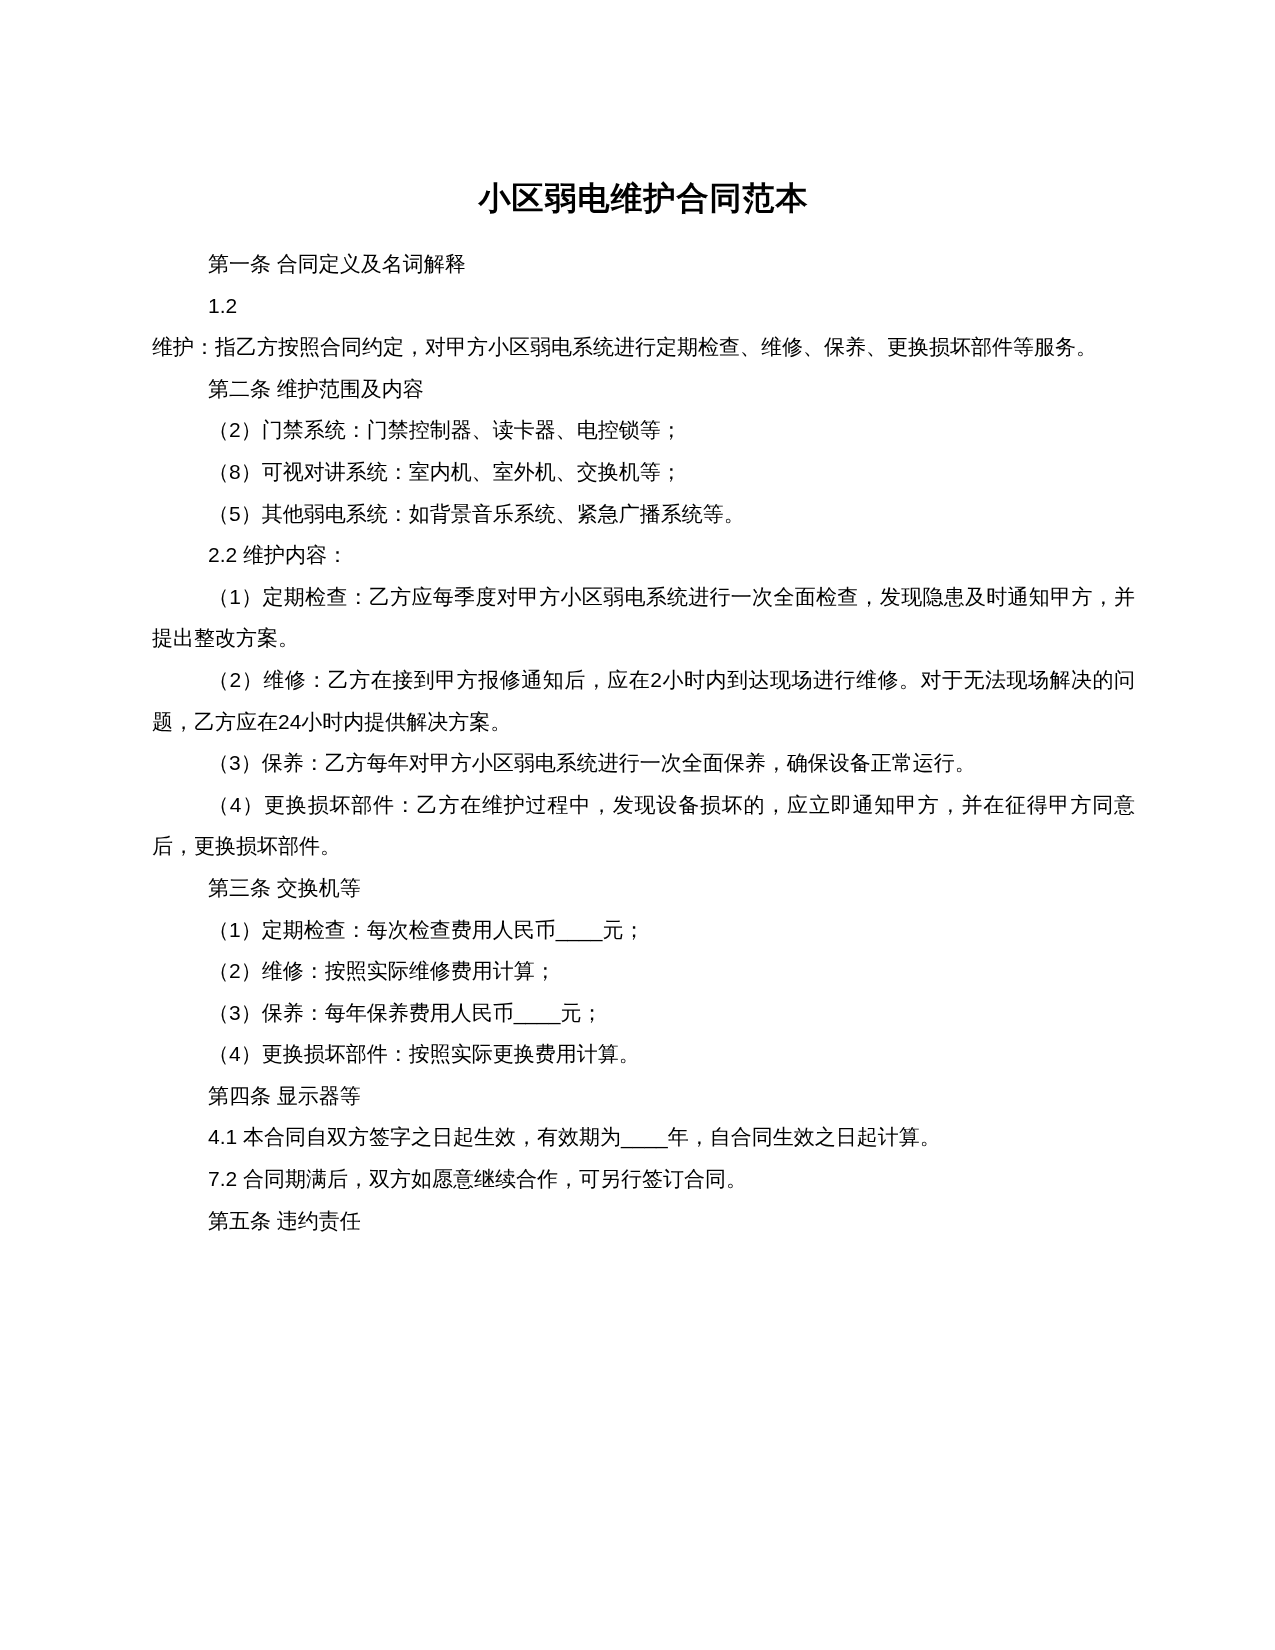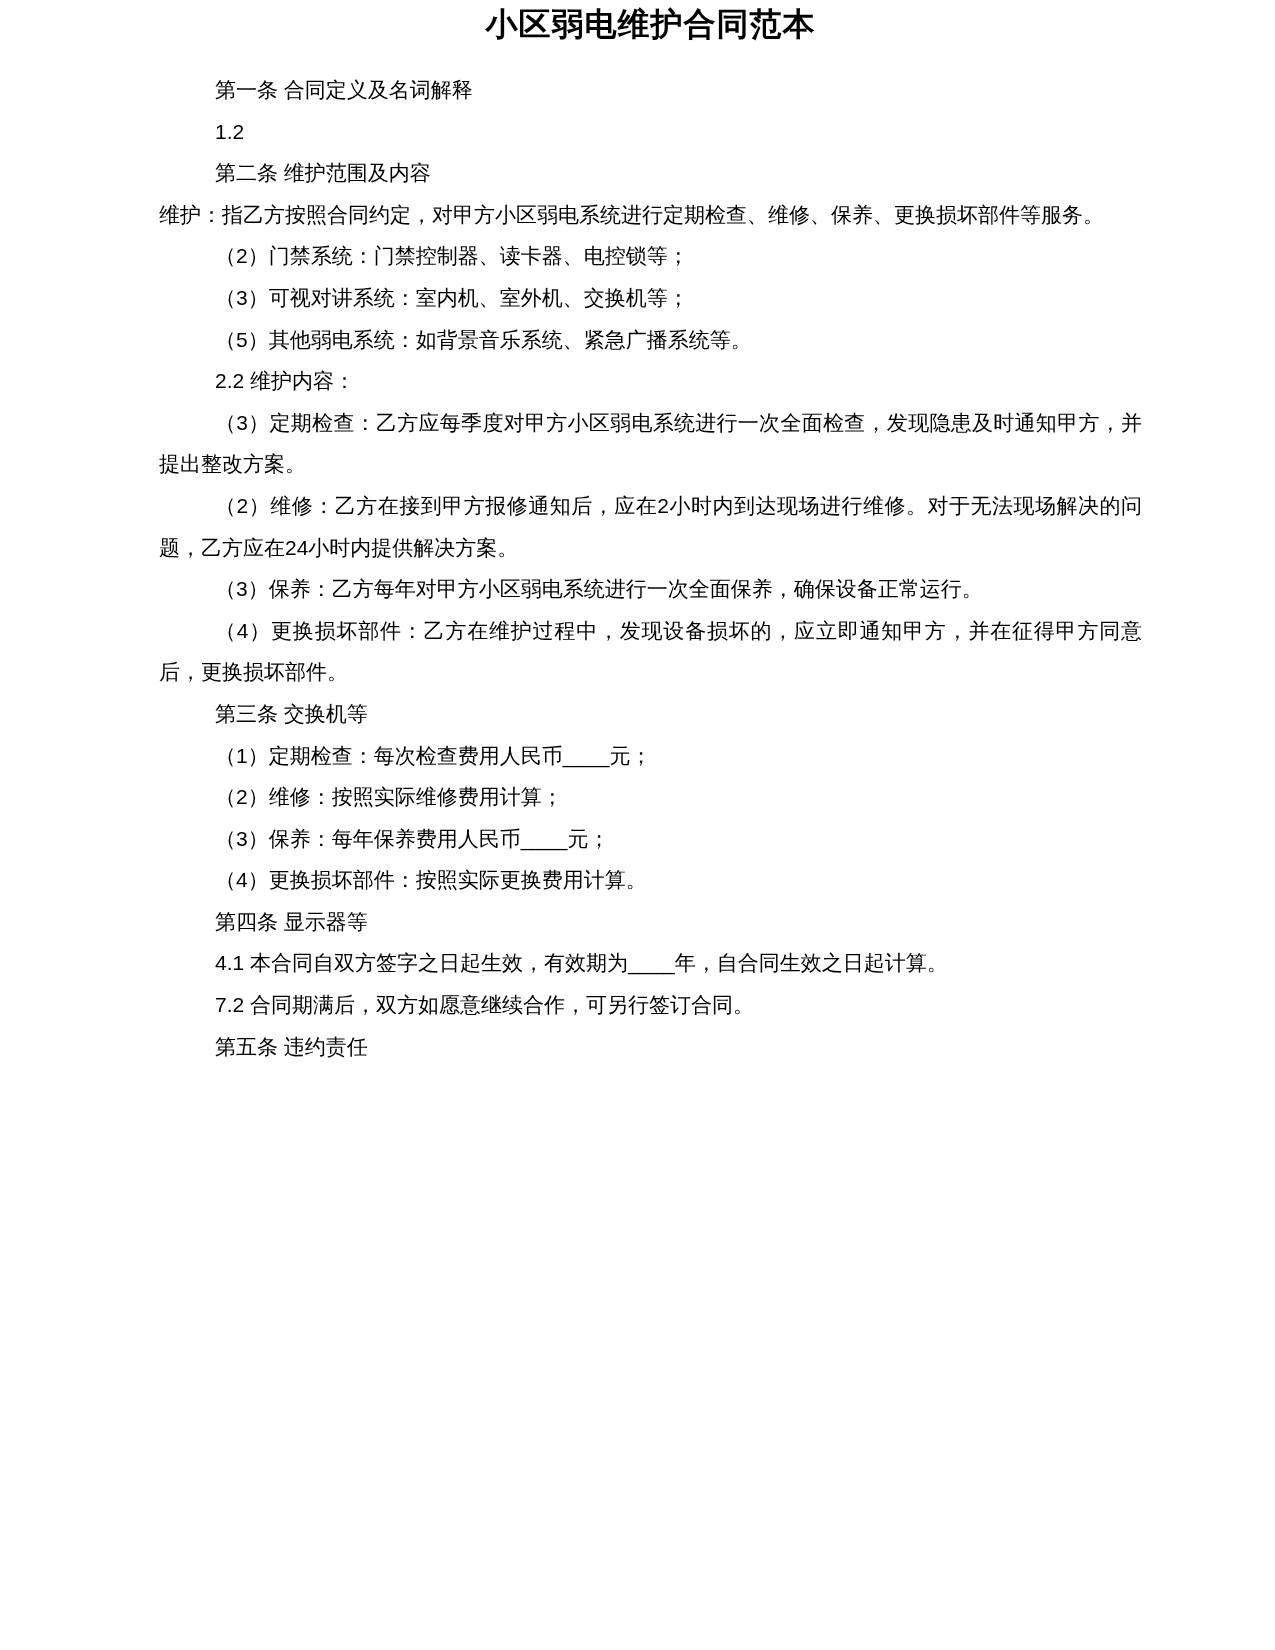--- a/index.html
+++ b/index.html
@@ -13,22 +13,23 @@
     position: relative;
     width: 1275px;
     height: 1650px;
     margin: 0 auto;
     background: #ffffff;
     overflow: hidden;
   }
   .content {
     position: absolute;
     top: 0;
-    left: 159px;
+    left: 152px;
     width: 983px; 
+    padding-top: 174px;
   }
   .doc-title {
     font-size: 32px;
     font-weight: 700;
     line-height: 48px;
     text-align: center;
     letter-spacing: 1px;
     margin-bottom: 21px;
   }
   .para {
@@ -43,27 +44,27 @@
 </style>
 </head>
 <body>
 
 <div class="page">
   <div class="content">
     <h1 class="doc-title">小区弱电维护合同范本</h1>
 
     <p class="para indent">第一条 合同定义及名词解释</p>
     <p class="para indent">1.2</p>
+    <p class="para flush">维护：指乙方按照合同约定，对甲方小区弱电系统进行定期检查、维修、保养、更换损坏部件等服务。</p>
     <p class="para indent">第二条 维护范围及内容</p>
-    <p class="para flush">维护：指乙方按照合同约定，对甲方小区弱电系统进行定期检查、维修、保养、更换损坏部件等服务。</p>
     <p class="para indent">（2）门禁系统：门禁控制器、读卡器、电控锁等；</p>
-    <p class="para indent">（3）可视对讲系统：室内机、室外机、交换机等；</p>
+    <p class="para indent">（8）可视对讲系统：室内机、室外机、交换机等；</p>
     <p class="para indent">（5）其他弱电系统：如背景音乐系统、紧急广播系统等。</p>
     <p class="para indent">2.2 维护内容：</p>
-    <p class="para indent">（3）定期检查：乙方应每季度对甲方小区弱电系统进行一次全面检查，发现隐患及时通知甲方，并提出整改方案。</p>
+    <p class="para indent">（1）定期检查：乙方应每季度对甲方小区弱电系统进行一次全面检查，发现隐患及时通知甲方，并提出整改方案。</p>
     <p class="para indent">（2）维修：乙方在接到甲方报修通知后，应在2小时内到达现场进行维修。对于无法现场解决的问题，乙方应在24小时内提供解决方案。</p>
     <p class="para indent">（3）保养：乙方每年对甲方小区弱电系统进行一次全面保养，确保设备正常运行。</p>
     <p class="para indent">（4）更换损坏部件：乙方在维护过程中，发现设备损坏的，应立即通知甲方，并在征得甲方同意后，更换损坏部件。</p>
     <p class="para indent">第三条 交换机等</p>
     <p class="para indent">（1）定期检查：每次检查费用人民币____元；</p>
     <p class="para indent">（2）维修：按照实际维修费用计算；</p>
     <p class="para indent">（3）保养：每年保养费用人民币____元；</p>
     <p class="para indent">（4）更换损坏部件：按照实际更换费用计算。</p>
     <p class="para indent">第四条 显示器等</p>
     <p class="para indent">4.1 本合同自双方签字之日起生效，有效期为____年，自合同生效之日起计算。</p>

